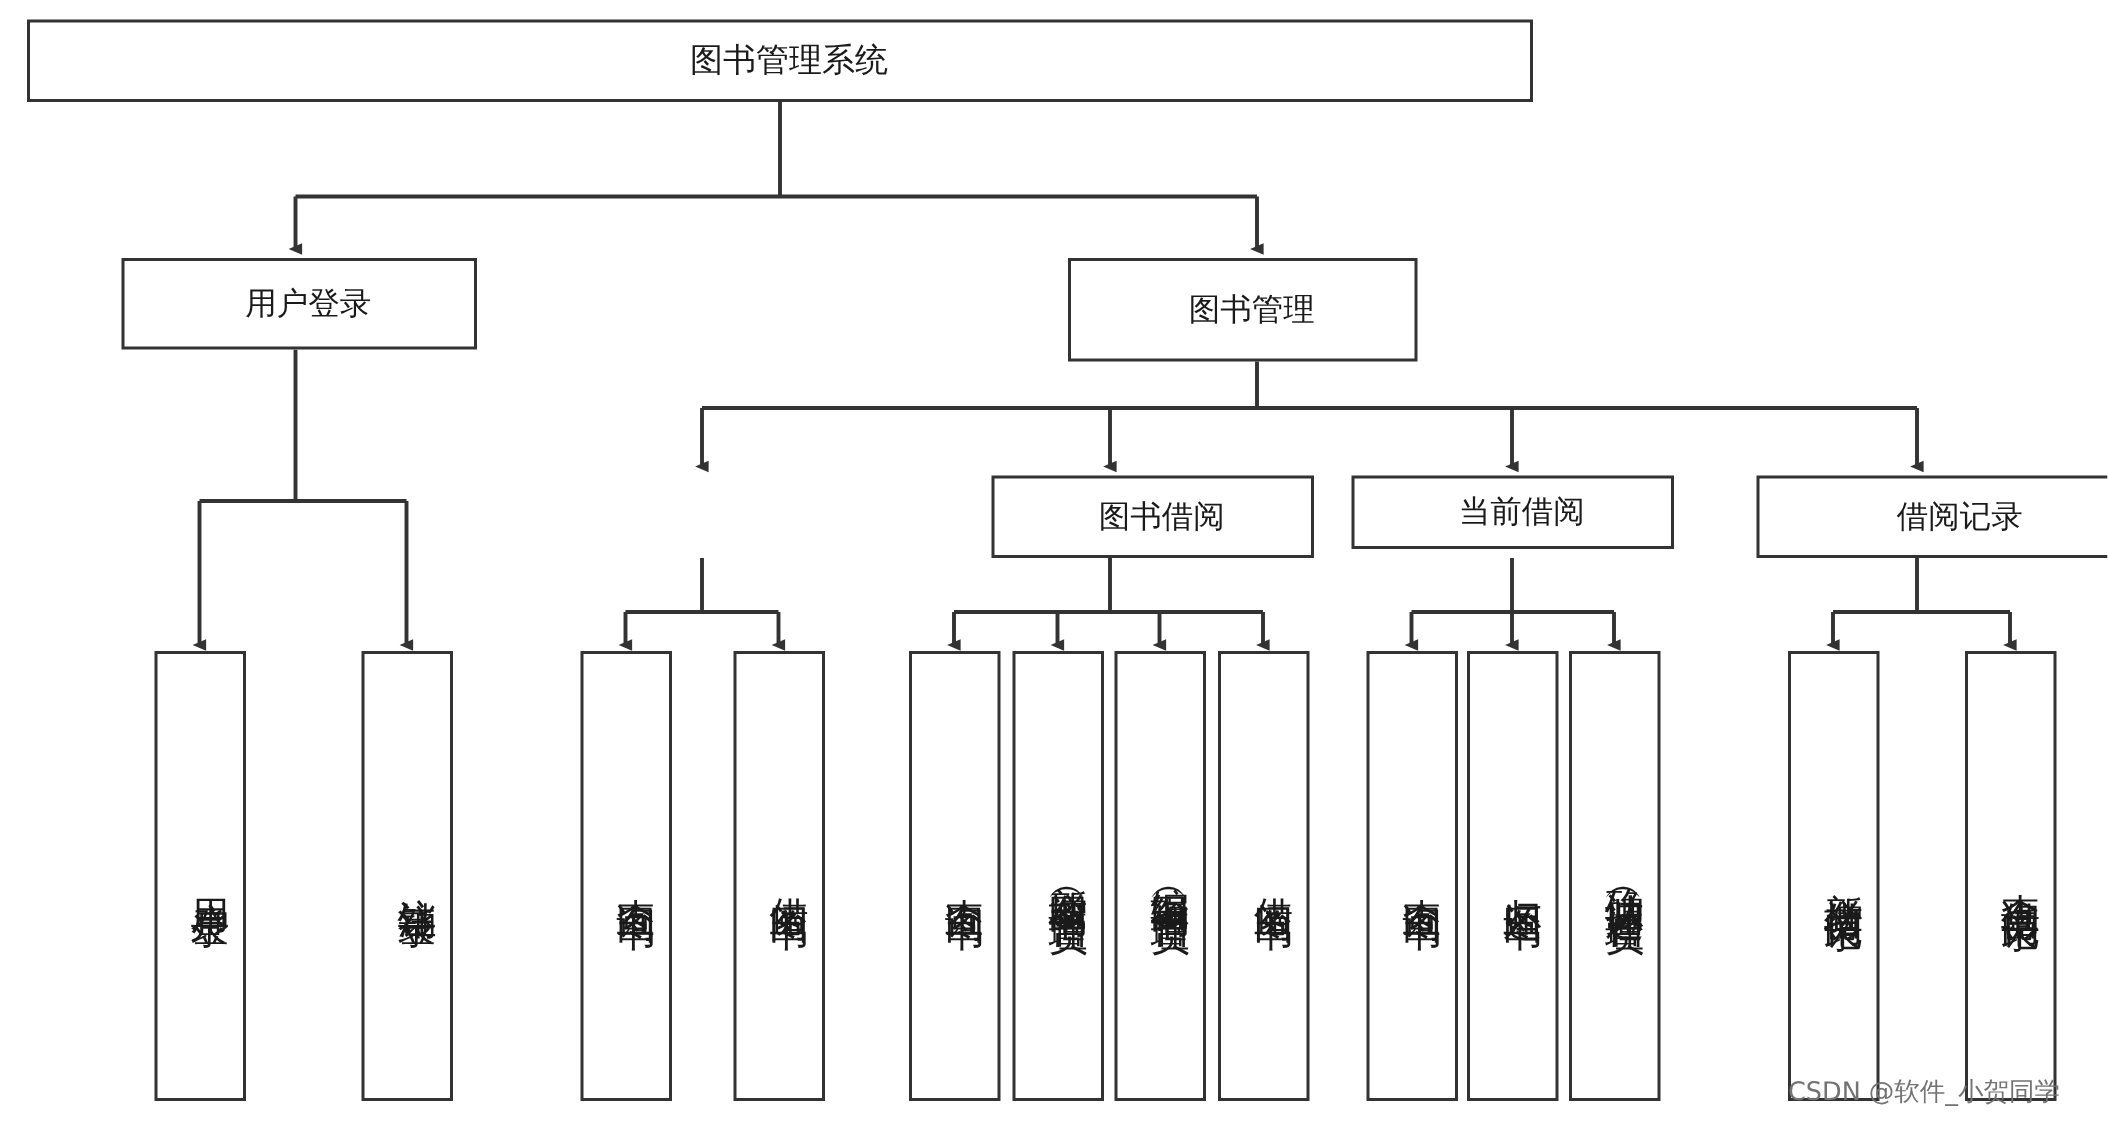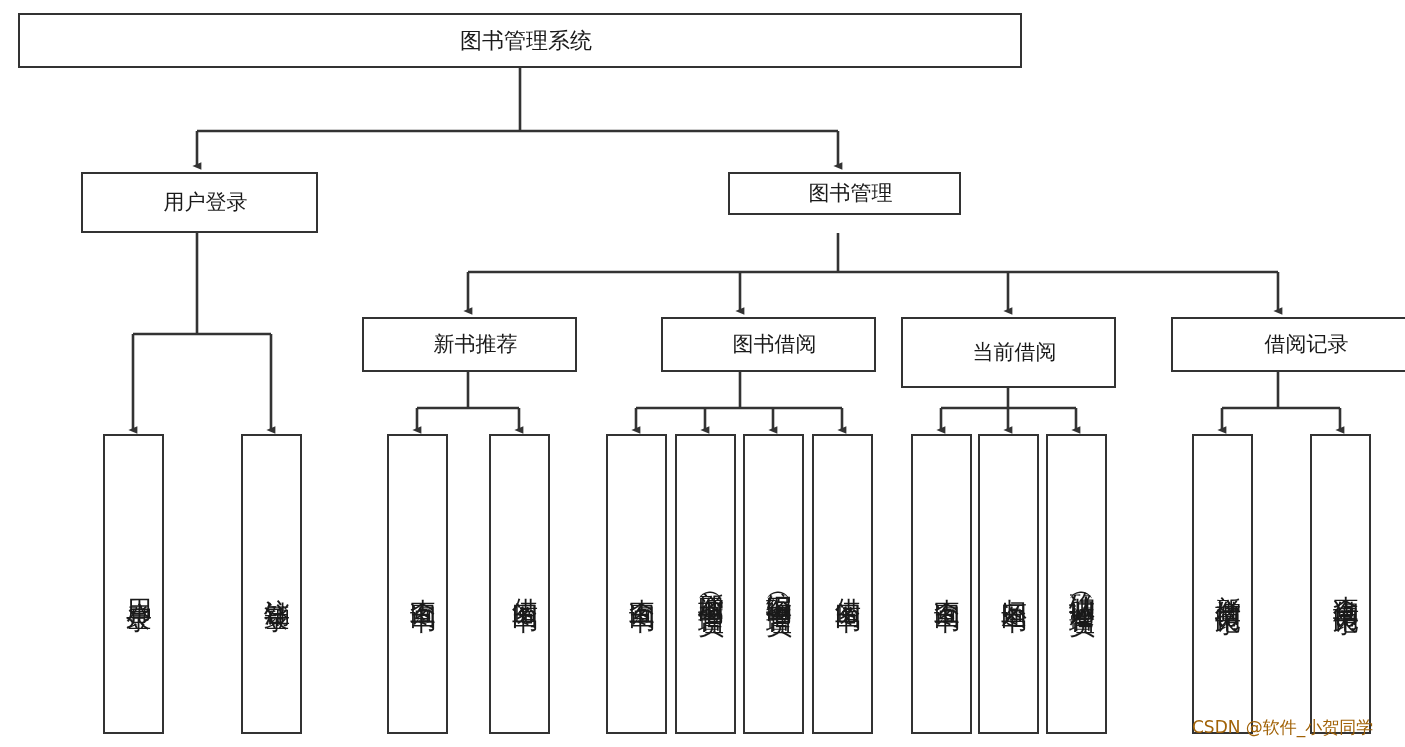--- a/index.html
+++ b/index.html
@@ -57,21 +57,21 @@
   }
   .node.leaf .label {
     writing-mode: vertical-rl;
     text-orientation: upright;
     font-size: 26px;
     letter-spacing: 3px;
     line-height: 1;
   }
   .watermark {
     position: absolute;
-    color: #a16207;
+    color: #737373;
     font-size: 17px;
     white-space: nowrap;
     z-index: 5;
     font-family: "DejaVu Sans", "Liberation Sans", sans-serif;
   }
 </style>
 </head>
 <body>
 
 <div id="canvas">
@@ -128,33 +128,30 @@
   </svg>
 
   <div class="node horiz root" style="left:18px; top:13px; width:1004px; height:55px;">
     <span class="label">图书管理系统</span>
   </div>
 
   <div class="node horiz" style="left:81px; top:172px; width:237px; height:61px;">
     <span class="label">用户登录</span>
   </div>
 
-  <div class="node horiz" style="left:712px; top:172px; width:233px; height:43px;margin-left:16px;">
+  <div class="node horiz" style="left:712px; top:172px; width:233px; height:69px;">
     <span class="label">图书管理</span>
   </div>
 
-  <div class="node horiz" style="left:362px; top:317px; width:215px; height:55px;">
-    <span class="label">新书推荐</span>
-  </div>
 
   <div class="node horiz" style="left:633px; top:317px; width:215px; height:55px;margin-left:28px;">
     <span class="label">图书借阅</span>
   </div>
 
-  <div class="node horiz" style="left:901px; top:317px; width:215px; height:71px;align-items:center;">
+  <div class="node horiz" style="left:901px; top:317px; width:215px; height:49px;align-items:center;">
     <span class="label">当前借阅</span>
   </div>
 
   <div class="node horiz" style="left:1171px; top:317px; width:259px; height:55px;">
     <span class="label">借阅记录</span>
   </div>
 
   <div class="node leaf" style="left:103px; top:434px; width:61px; height:300px;">
     <span class="label">用户登录</span>
   </div>

